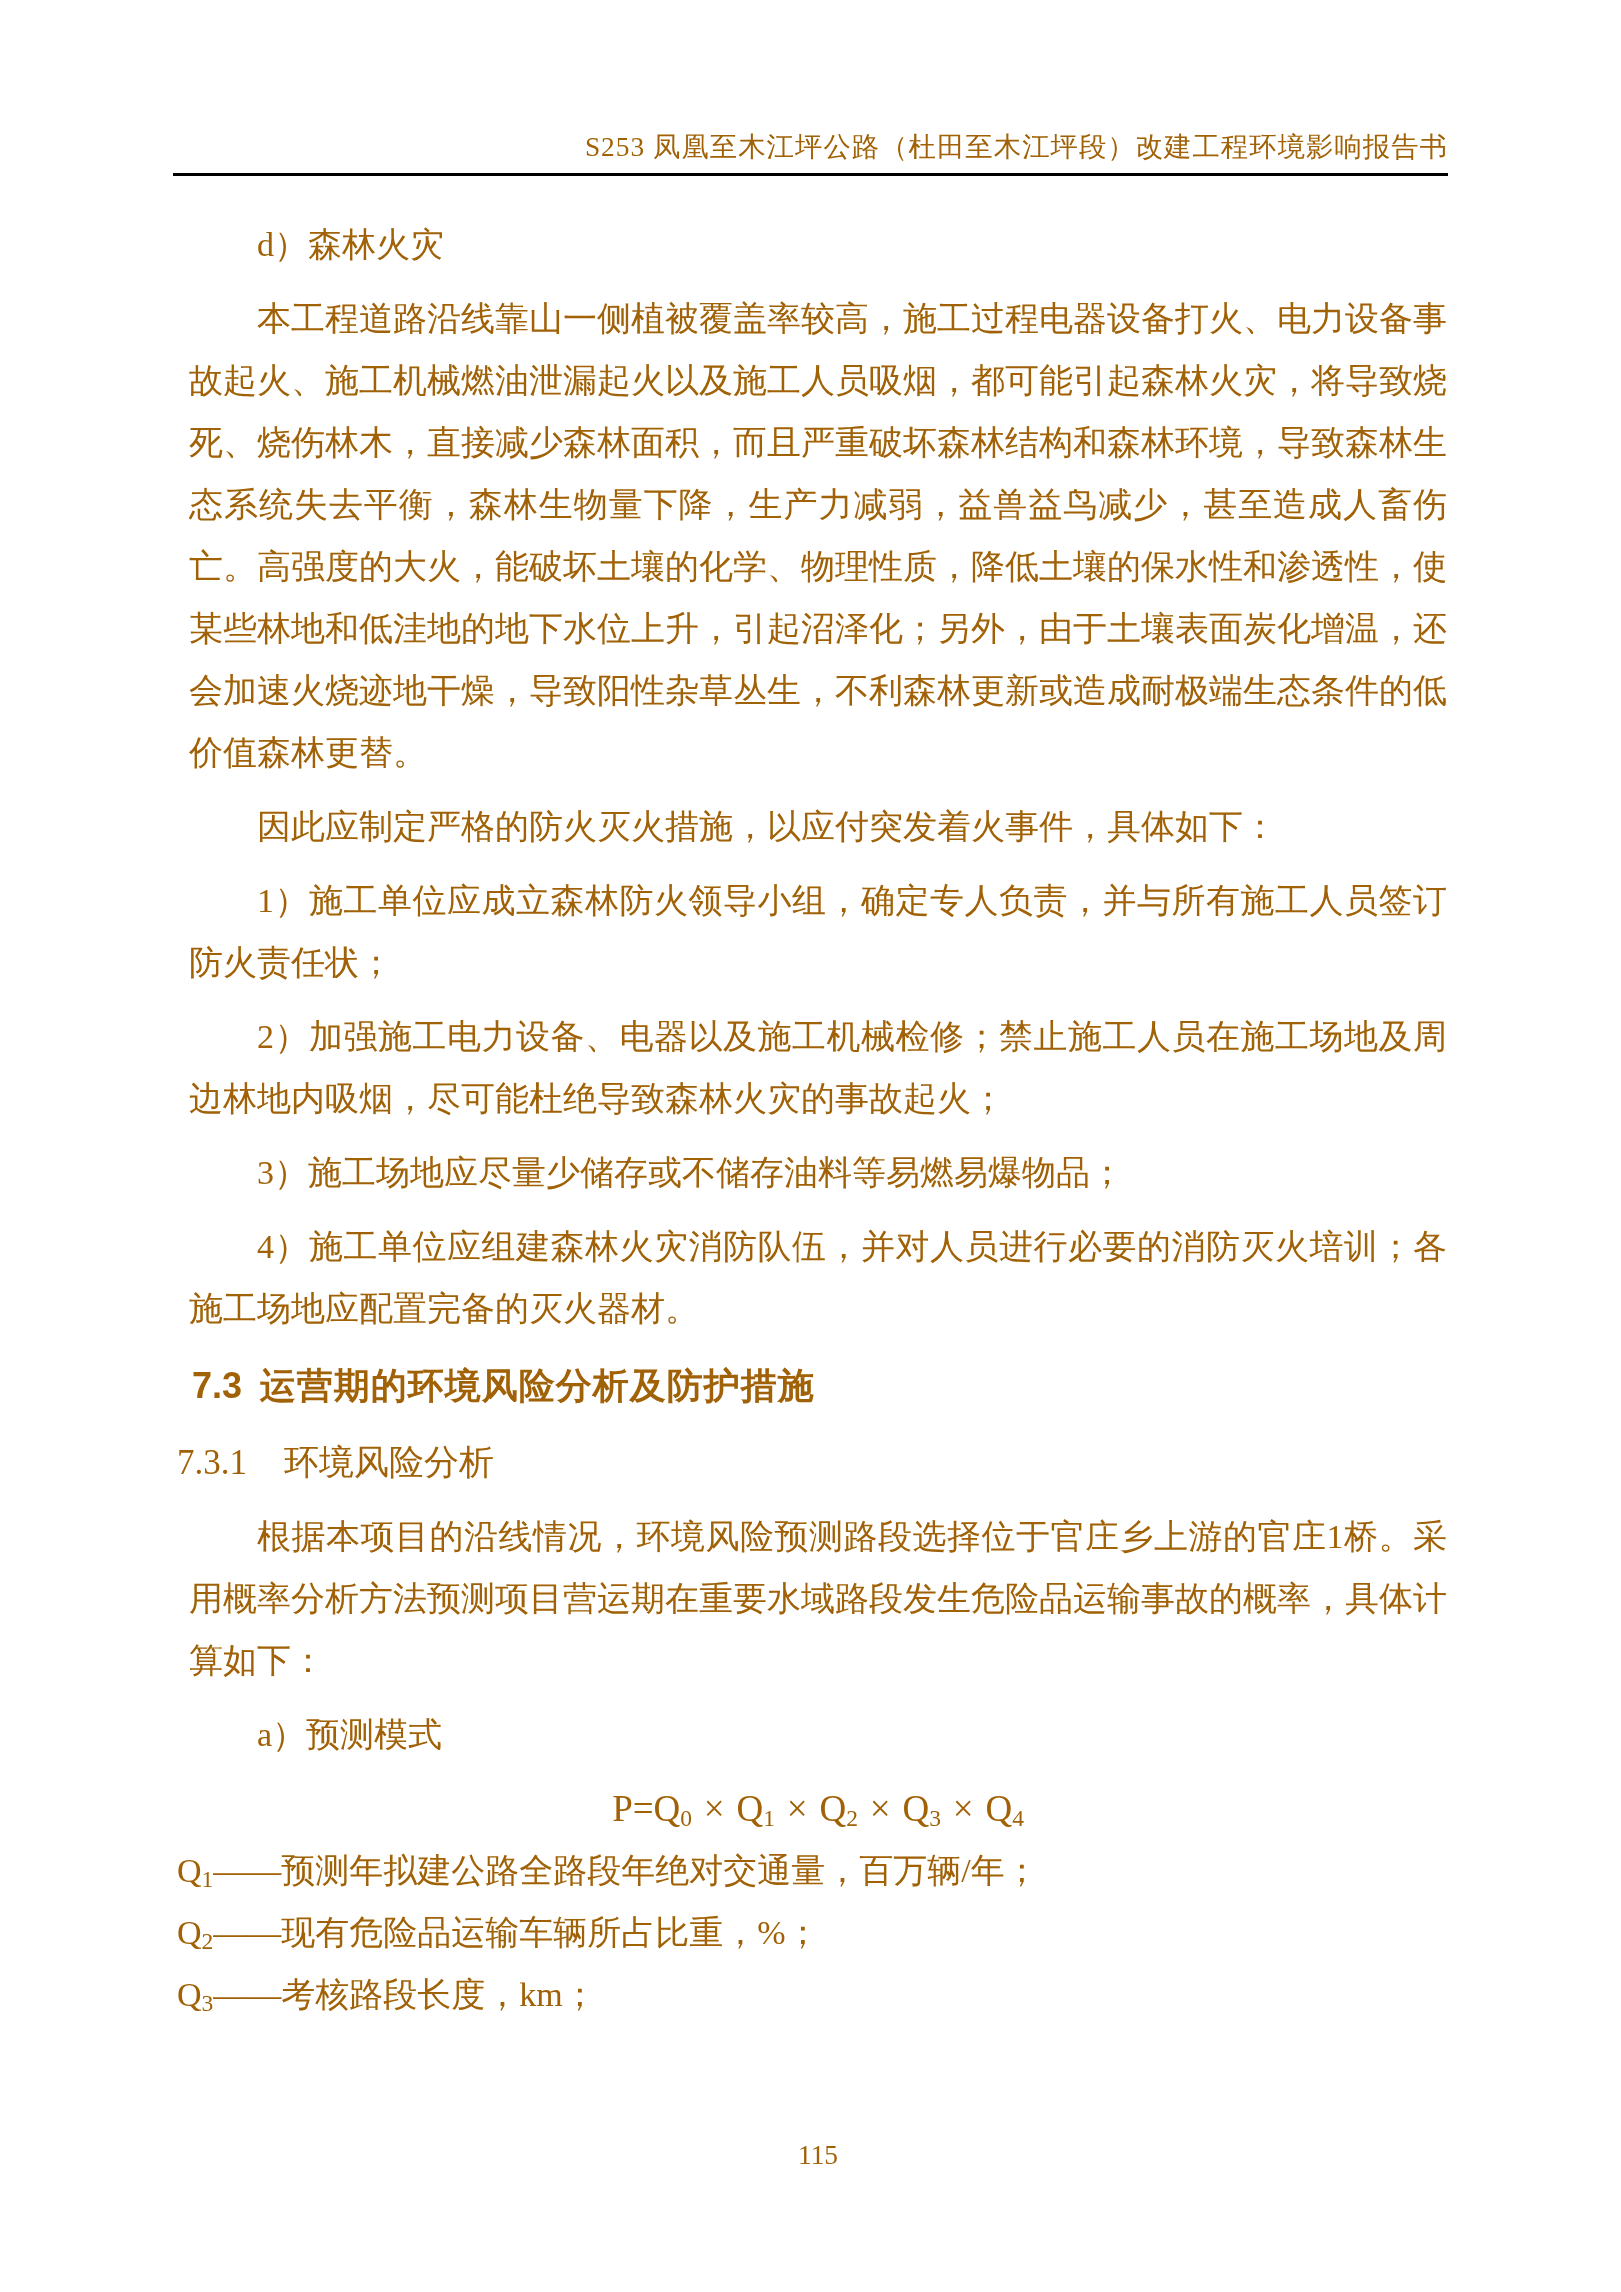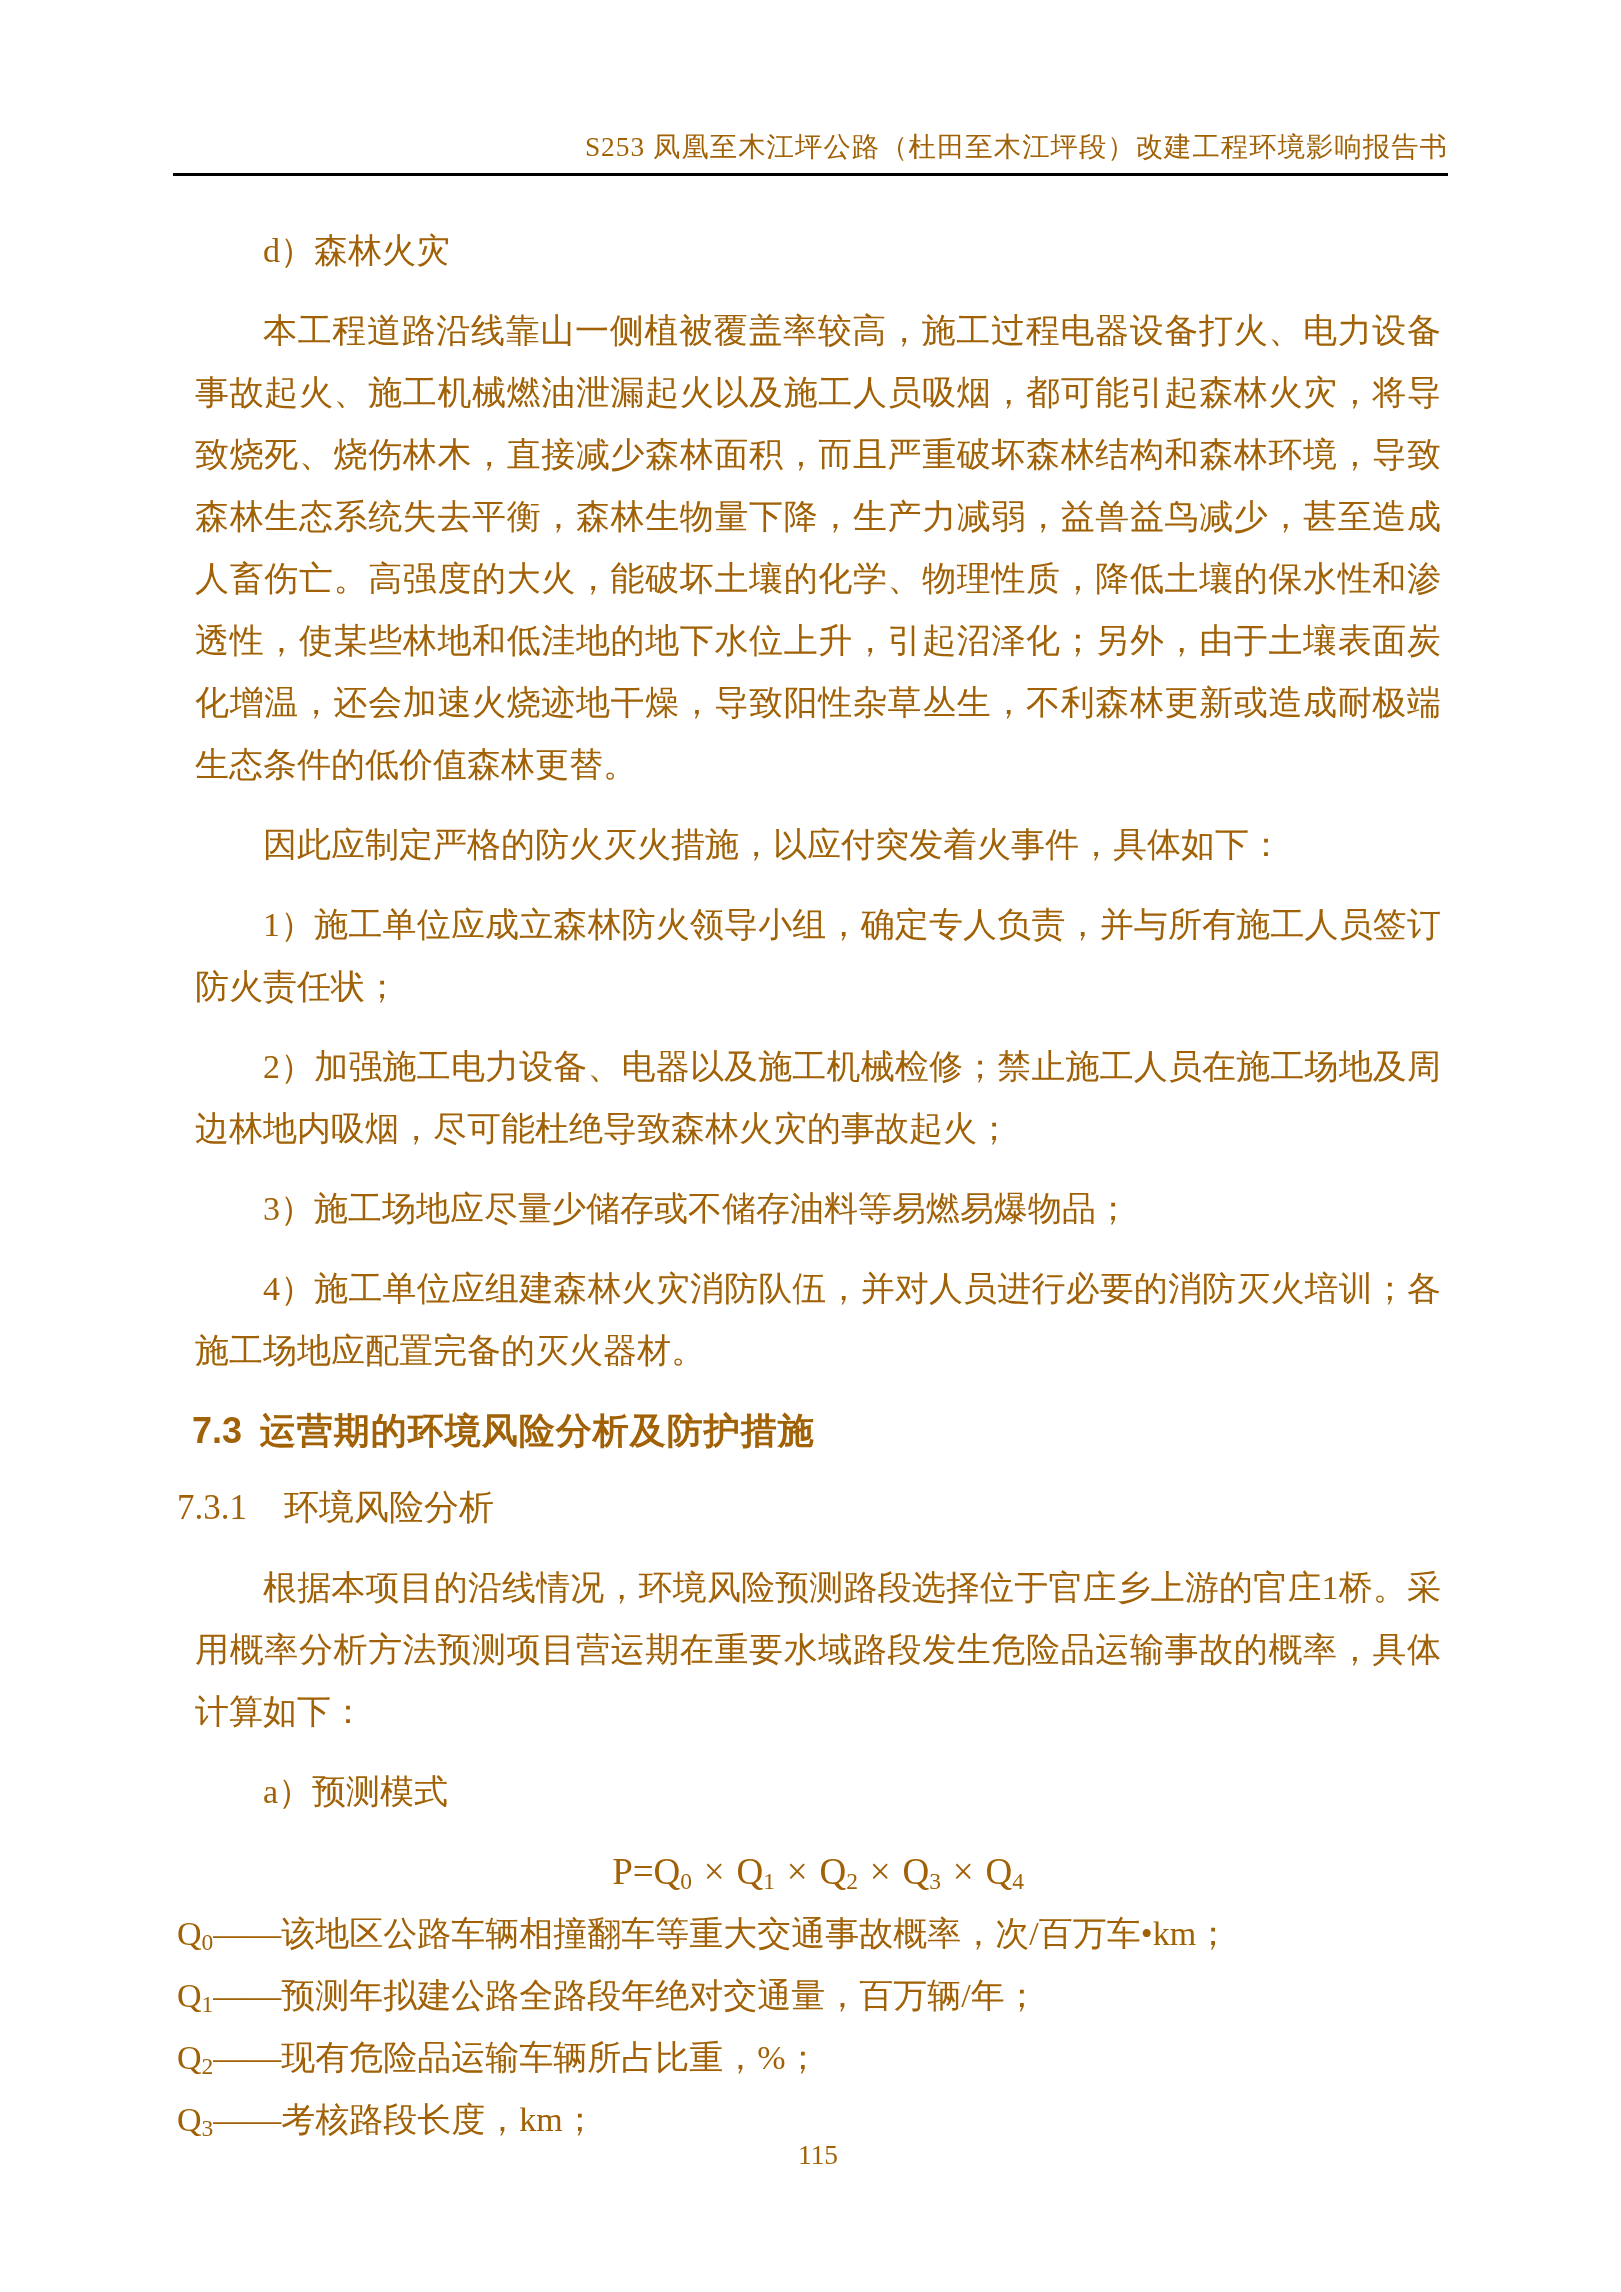--- a/index.html
+++ b/index.html
@@ -33,21 +33,21 @@
   .content {
     position: absolute;
     top: 202px;
     left: 177px;
     width: 1282px;
     font-size: 34px;
     line-height: 62px;
     text-align: justify;
   }
   .para {
-    margin: 18px;
+    margin: 12px;
     text-indent: 2em;
   }
   .def-line { margin: 0; text-indent: 0; }
   .heading-73 {
     margin: 15px;
     font-family: Liberation Sans, sans-serif;
     font-weight: 700;
     font-size: 36px;
     text-indent: 0;
     letter-spacing: 1px;
@@ -106,21 +106,20 @@
 
     <p class="heading-731"><span class="sec-num">7.3.1</span><span>环境风险分析</span></p>
 
     <p class="para">根据本项目的沿线情况，环境风险预测路段选择位于官庄乡上游的官庄1桥。采用概率分析方法预测项目营运期在重要水域路段发生危险品运输事故的概率，具体计算如下：</p>
 
     <p class="para">a）预测模式</p>
 
     <div class="formula-line"><span>P</span><span>=</span><span>Q</span><sub>0</sub><span class="times">×</span><span>Q</span><sub>1</sub><span class="times">×</span><span>Q</span><sub>2</sub><span class="times">×</span><span>Q</span><sub>3</sub><span class="times">×</span><span>Q</span><sub>4</sub></div>
 
 
-    <p class="def-line"><span>Q</span><sub>0</sub><span>——</span><span>该地区公路车辆相撞翻车等重大交通事故概率，次/百万车•km；</span></p>
 
     <p class="def-line"><span>Q</span><sub>1</sub><span>——</span><span>预测年拟建公路全路段年绝对交通量，百万辆/年；</span></p>
 
     <p class="def-line"><span>Q</span><sub>2</sub><span>——</span><span>现有危险品运输车辆所占比重，%；</span></p>
 
     <p class="def-line"><span>Q</span><sub>3</sub><span>——</span><span>考核路段长度，km；</span></p>
 
   </div>
 
   <div class="page-footer">

